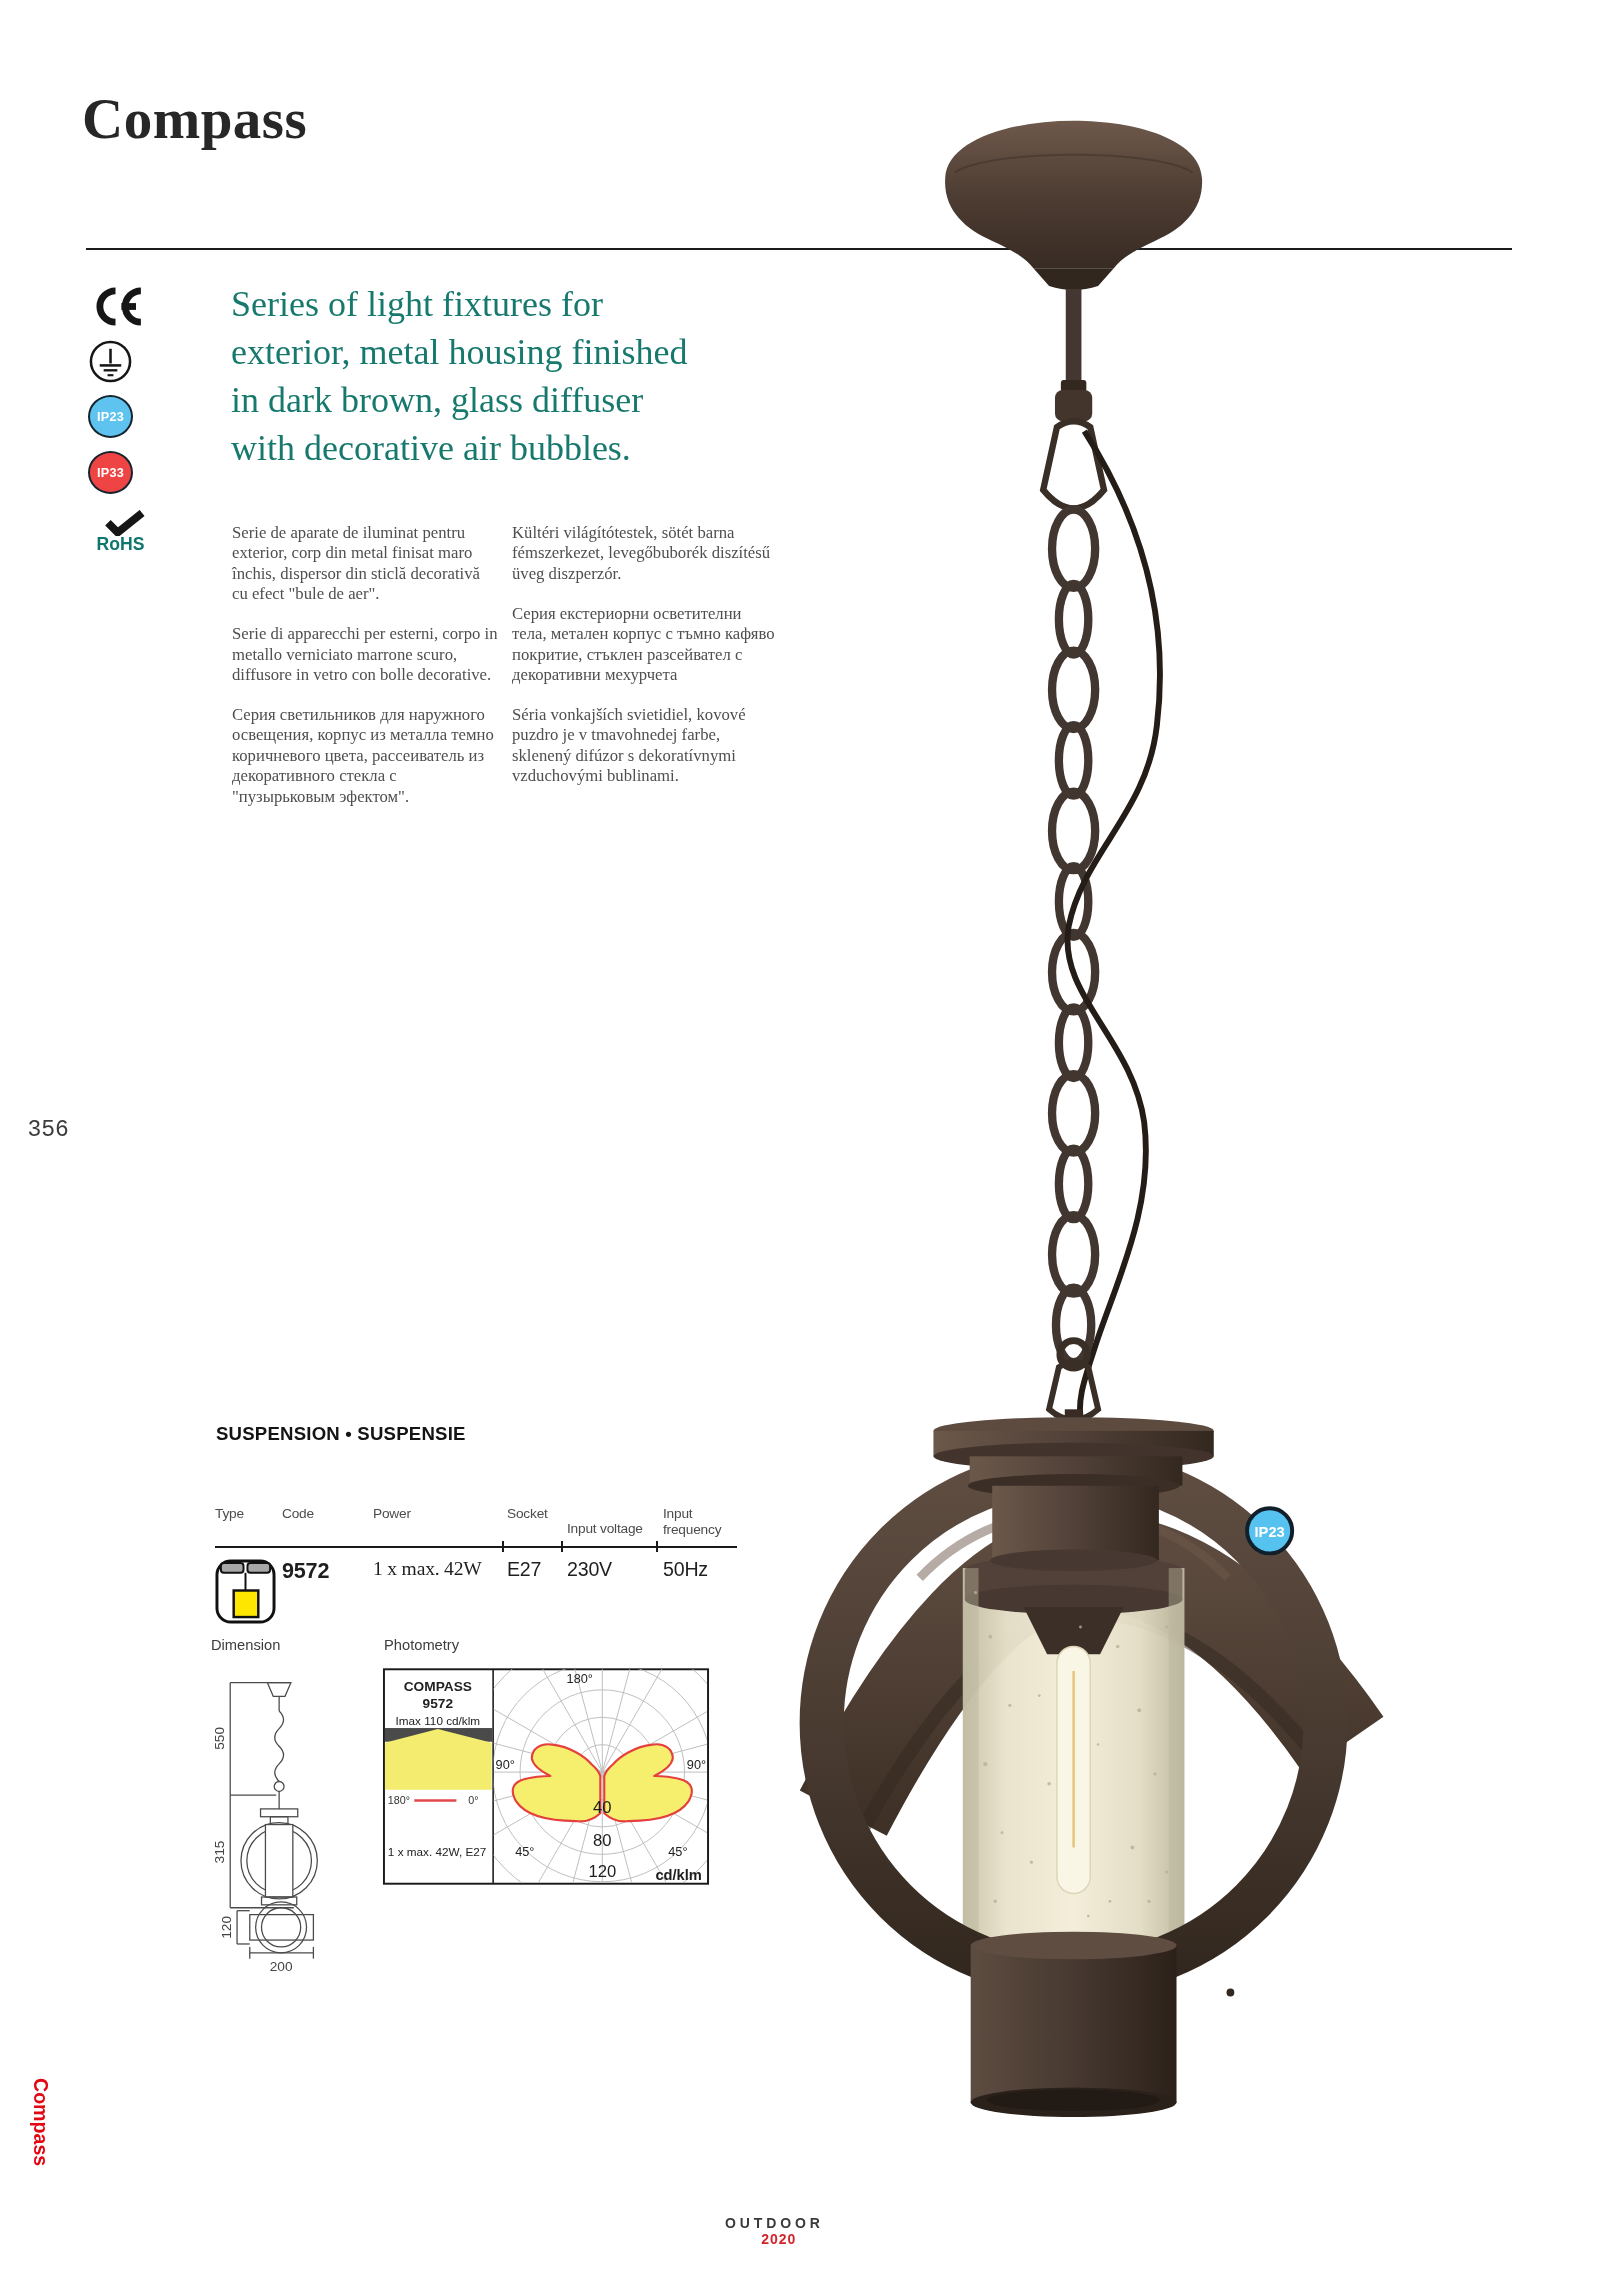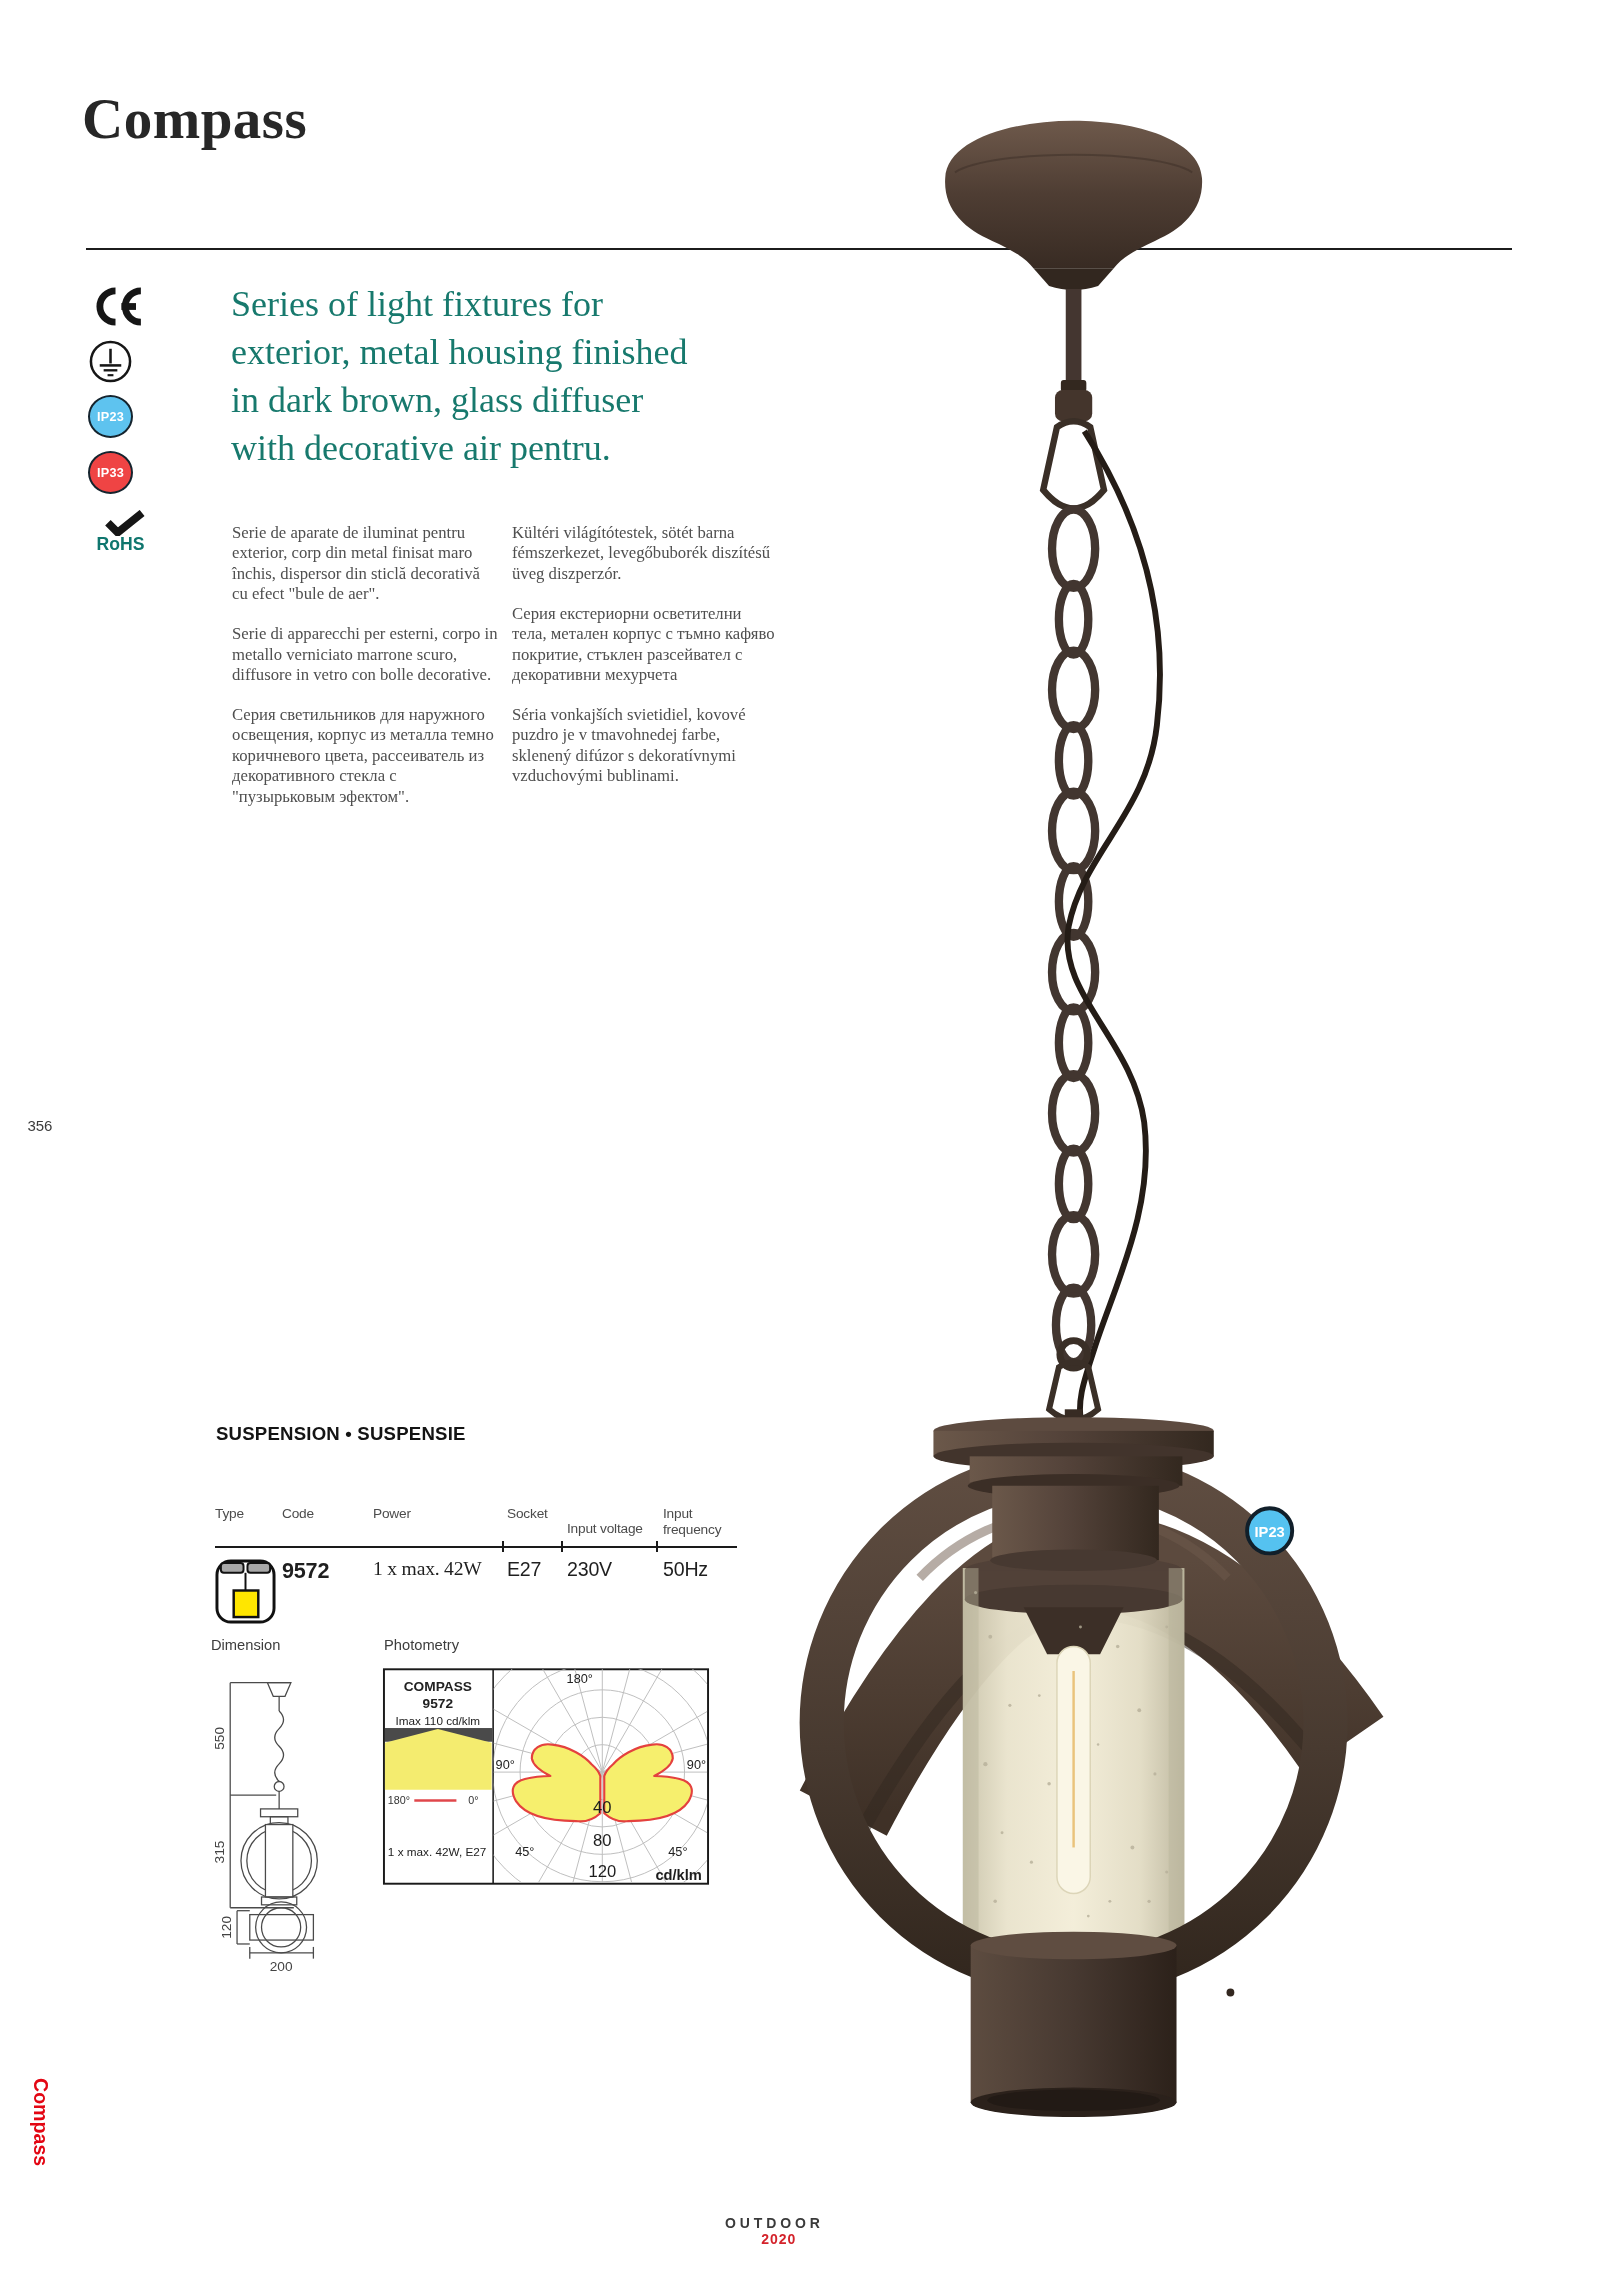--- a/index.html
+++ b/index.html
@@ -12,21 +12,21 @@
   .cert{left:88px;}
   .ipbadge{width:41px;height:39px;border-radius:50%;border:2.9px solid #15242e;
            display:flex;align-items:center;justify-content:center;
            color:#fff;font-weight:bold;font-size:12.7px;letter-spacing:0.2px;}
   #intro{left:231px;top:280px;font-size:36px;line-height:48px;color:#17796d;}
   #intro span{display:block;}
   .desccol{top:523px;width:267px;font-size:16.7px;line-height:20.4px;color:#4f4f4f;}
   .desccol p{margin:0 0 19.6px 0;}
   #descol1{left:232px;}
   #descol2{left:512px;width:265px;}
-  #pagenum{left:27.4px;top:1117px;font-size:15px;color:#3c3c3c;}
+  #pagenum{left:27.4px;top:1117px;font-size:23px;color:#3c3c3c;font-family:Liberation Mono, monospace;}
   #sectitle{left:216px;top:1423px;font-size:18.6px;font-weight:bold;color:#141414;letter-spacing:0.2px;}
   .th{top:1506px;font-size:13.7px;color:#4c4c4c;letter-spacing:-0.2px;}
   .td{top:1558px;font-size:19.6px;color:#1f1f1f;letter-spacing:-0.2px;}
   #tablerule{left:215px;top:1546px;width:522px;height:2px;background:#1a1a1a;}
   .tick{top:1541px;width:2px;height:10.8px;background:#1a1a1a;}
   .figlabel{top:1637px;font-size:14.7px;color:#3d3d3d;}
   #footer{left:725px;top:2215px;font-size:14px;display:flex;align-items:center;flex-direction:column;}
   #footerbrand{color:#3a3a3a;letter-spacing:3.9px;font-weight:600;}
   #footeryear{color:#d4232b;font-weight:bold;margin-left:8.8px;letter-spacing:1px;}
   #vlabel{left:29px;top:2078px;writing-mode:vertical-rl;font-size:19.6px;font-weight:bold;color:#e30613;}
@@ -58,21 +58,21 @@
     <svg width="41" height="25.5" viewBox="0 0 42 26" style="margin-left:9.8px;">
       <polyline points="3,13 13,23 38,3" fill="none" stroke="#161616" stroke-width="8"></polyline>
     </svg>
     <div style="font-size:17.6px;font-weight:bold;color:#0f766e;margin-top:-5.9px;">RoHS</div>
   </div>
 
   <div id="intro" class="abs serif">
     <span>Series of light fixtures for</span>
     <span>exterior, metal housing finished</span>
     <span>in dark brown, glass diffuser</span>
-    <span>with decorative air pentru.</span>
+    <span>with decorative air bubbles.</span>
   </div>
 
   <div id="descol1" class="abs serif desccol">
     <p>Serie de aparate de iluminat pentru exterior, corp din metal finisat maro închis, dispersor din sticlă decorativă cu efect "bule de aer".</p>
     <p>Serie di apparecchi per esterni, corpo in metallo verniciato marrone scuro, diffusore in vetro con bolle decorative.</p>
     <p>Серия светильников для наружного освещения, корпус из металла темно коричневого цвета, рассеиватель из декоративного стекла с "пузырьковым эфектом".</p>
   </div>
   <div id="descol2" class="abs serif desccol">
     <p>Kültéri világítótestek, sötét barna fémszerkezet, levegőbuborék diszítésű üveg diszperzór.</p>
     <p>Серия екстериорни осветителни тела, метален корпус с тъмно кафяво покритие, стъклен разсейвател с декоративни мехурчета</p>

